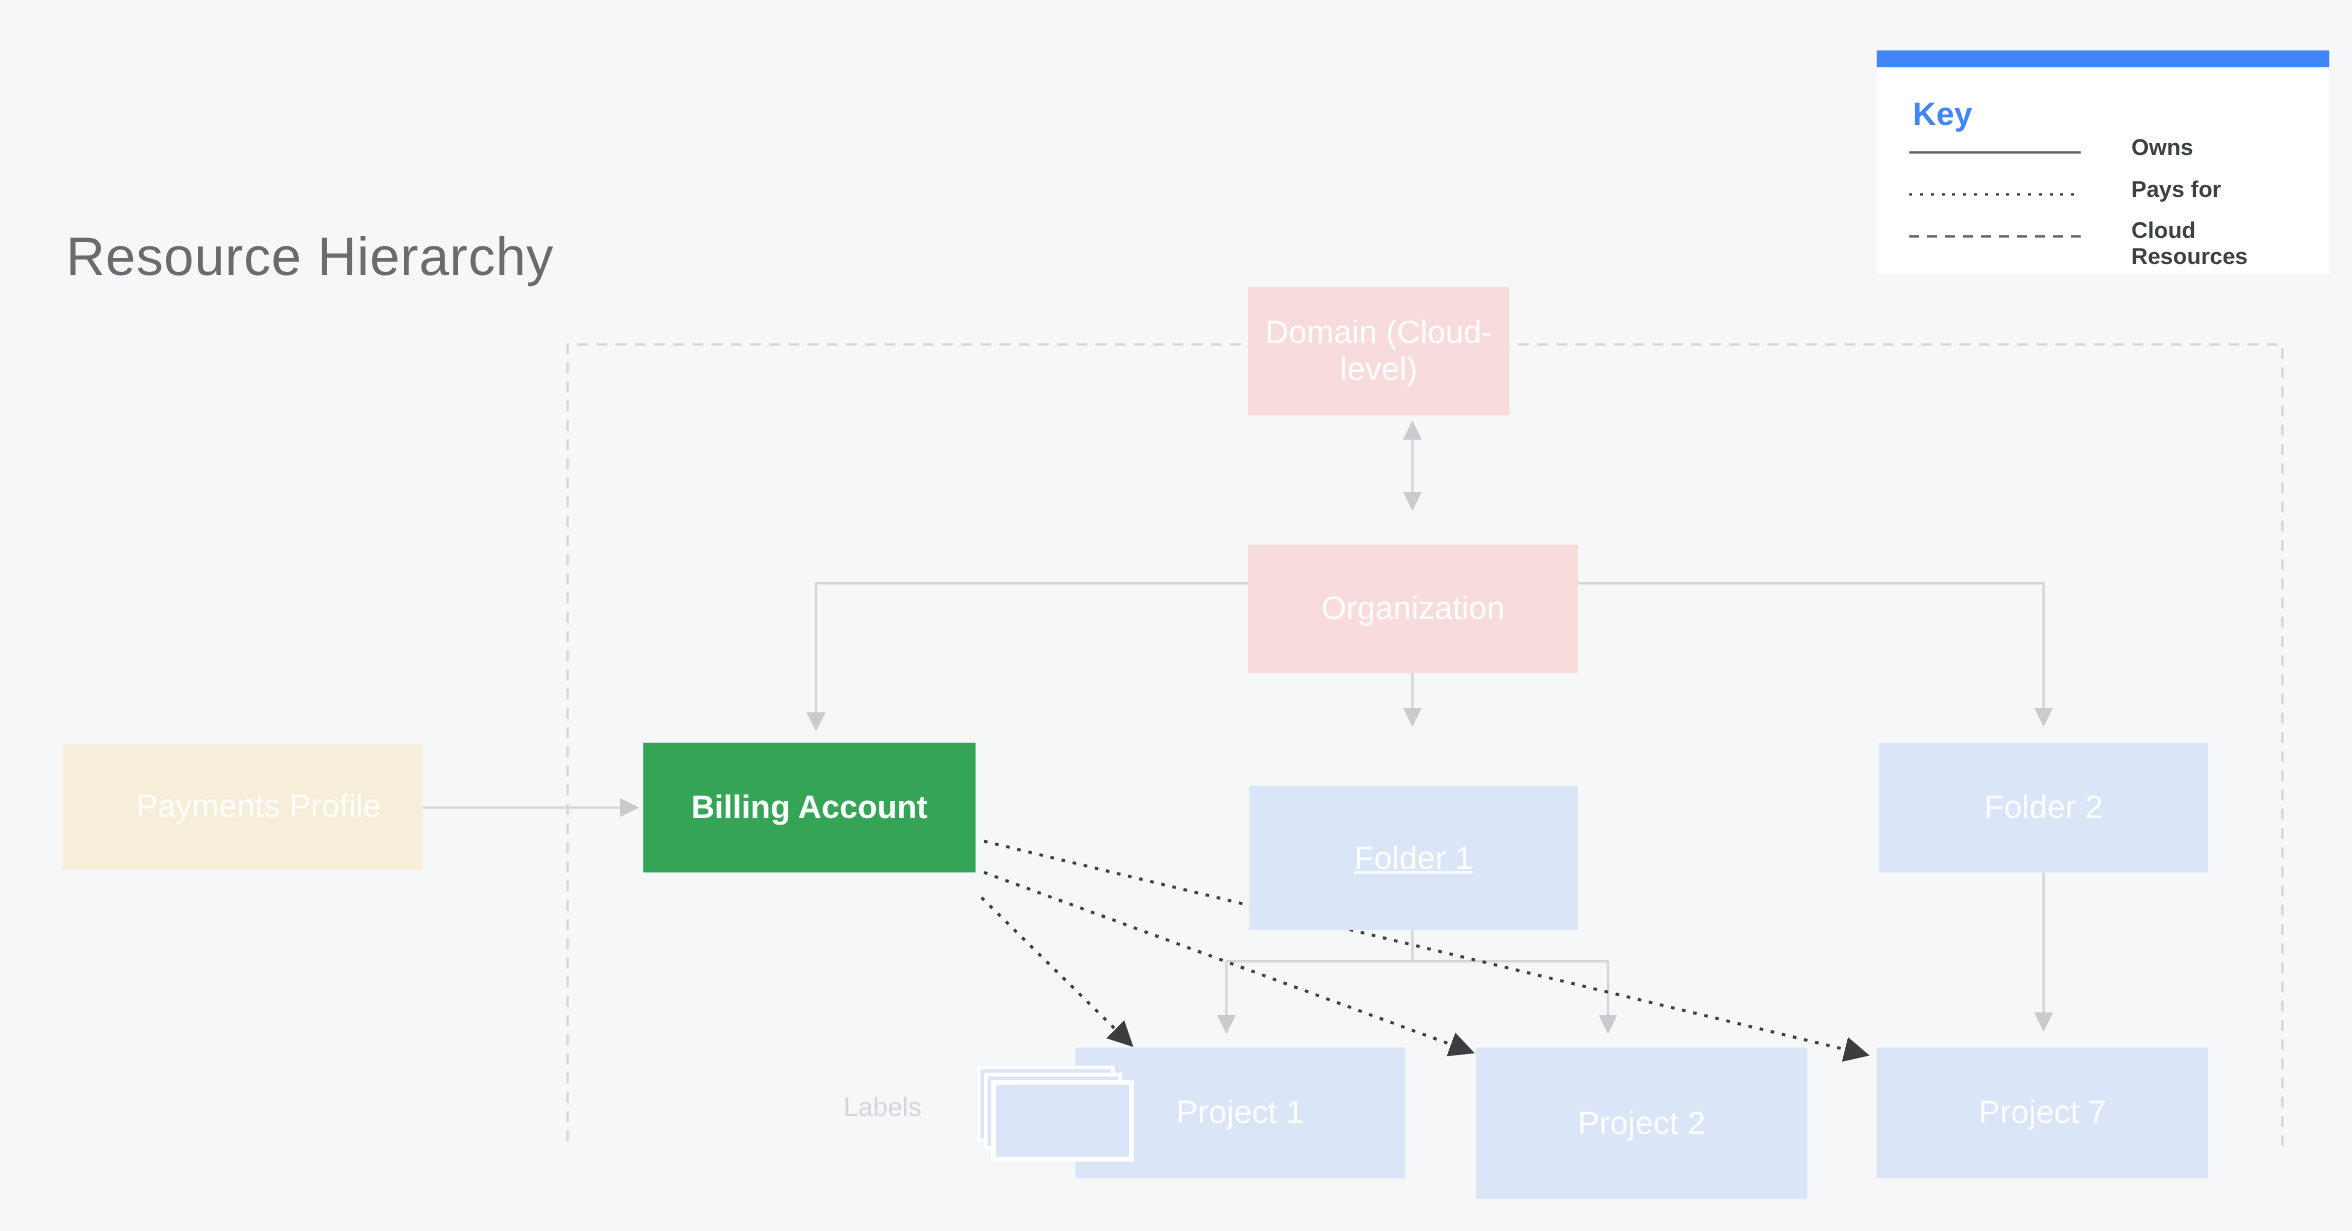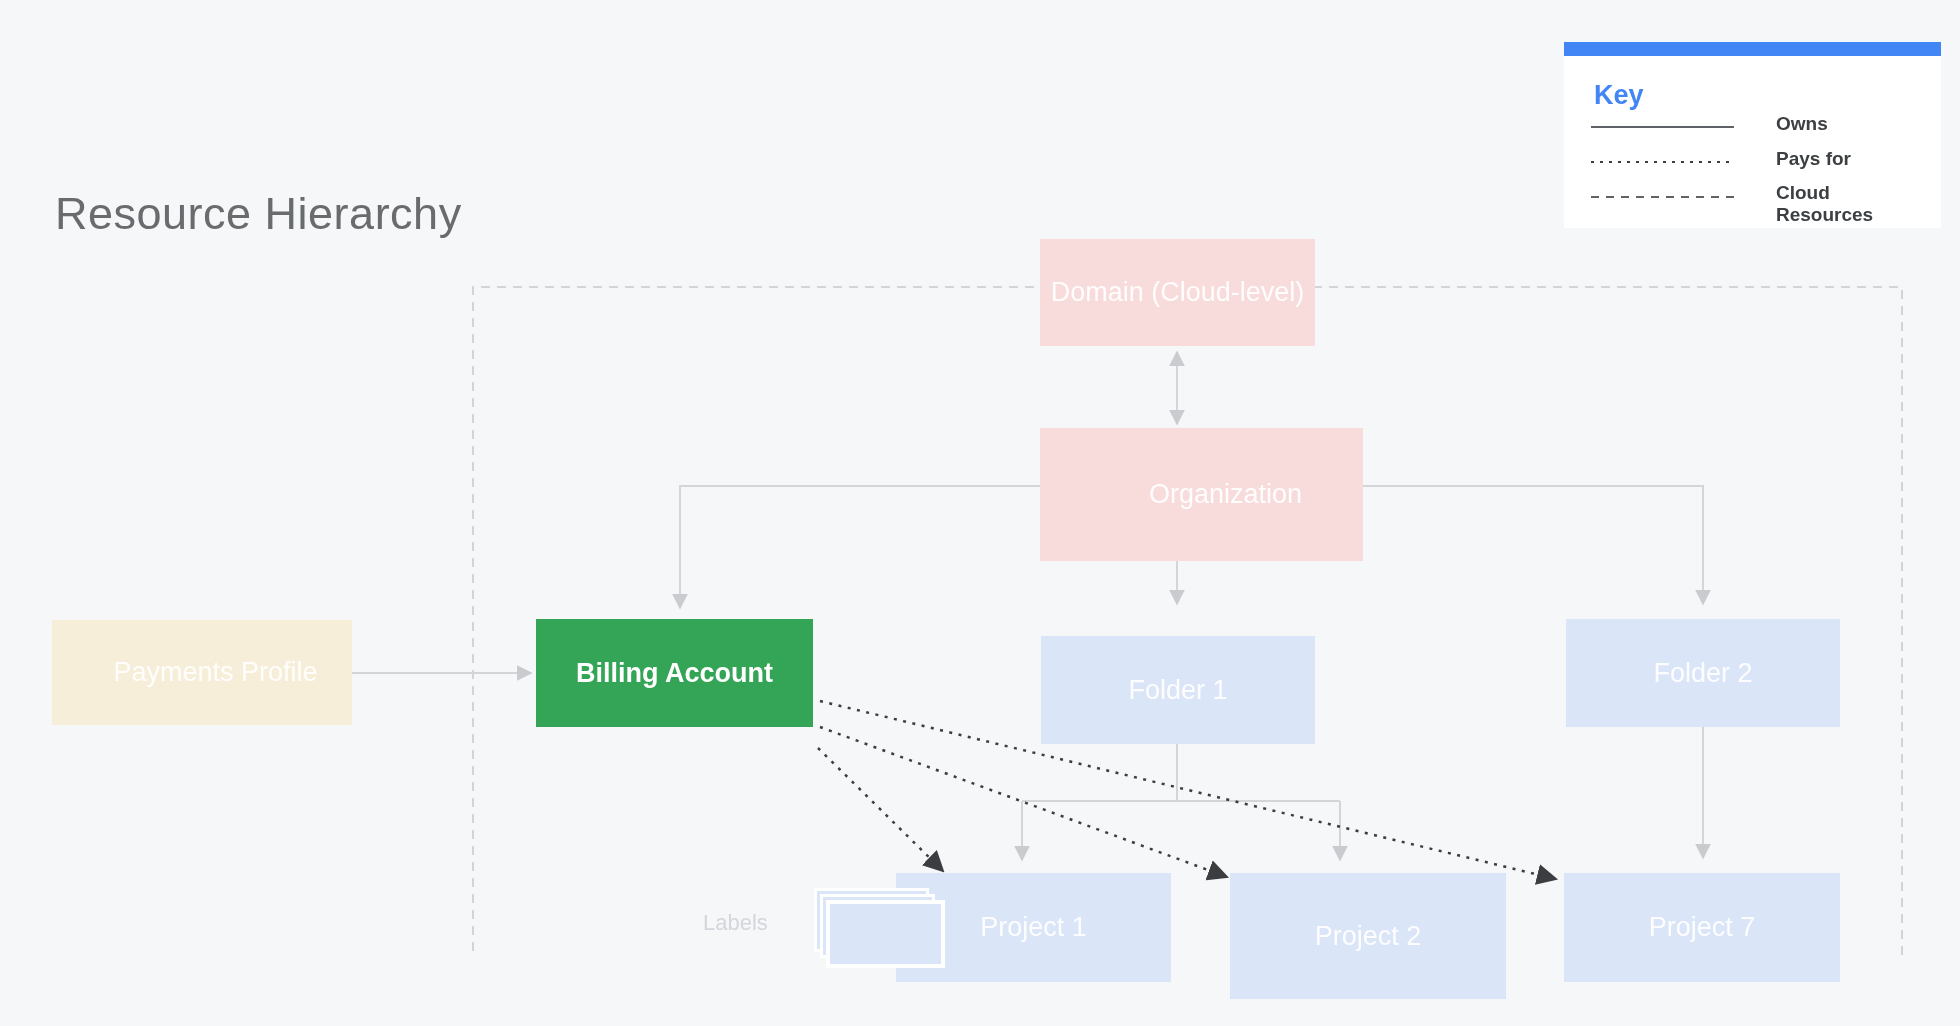--- a/index.html
+++ b/index.html
@@ -14,26 +14,26 @@
   .wires{position:absolute;left:0;top:0;z-index:1;}
   .wire-gray{stroke:var(--connector,#d3d5d8);stroke-width:2;fill:none;}
   .wire-dashed{stroke:var(--boundary,#d2d4d8);stroke-width:2;fill:none;stroke-dasharray:9 7;}
   .wire-dotted{stroke:var(--dotted,#3b3d40);stroke-width:2.5;fill:none;stroke-dasharray:3 6.5;}
   .head-gray{fill:var(--arrowhead,#c9cbce);}
   .head-black{fill:var(--dotted,#3b3d40);}
 
   
   .node{position:absolute;z-index:2;display:flex;align-items:center;justify-content:center;
         font-size:27px;color:rgba(255,255,255,.93);text-align:center;}
-  .n-domain   {left:1040px;top:239px;width:275px;height:107px;background:var(--pink,#f8dcdb);}
-  .n-org      {left:1040px;top:428px;width:275px;height:133px;background:var(--pink,#f8dcdb);padding-left:48px;}
+  .n-domain   {left:1040px;top:239px;width:218px;height:107px;background:var(--pink,#f8dcdb);}
+  .n-org      {left:1040px;top:454px;width:275px;height:107px;background:var(--pink,#f8dcdb);}
   .n-payments {left:52px;  top:620px;width:273px;height:105px;background:var(--cream,#f6eed8);padding-left:27px;}
   .n-billing  {left:536px; top:619px;width:277px;height:108px;background:var(--green,#34a556);
                font-weight:700;color:#ffffff;}
-  .n-folder1  {left:1041px;top:636px;width:274px;height:108px;background:var(--blue,#dbe5f8);}
+  .n-folder1  {left:1041px;top:655px;width:274px;height:120px;background:var(--blue,#dbe5f8);text-decoration:underline;}
   .n-folder2  {left:1566px;top:619px;width:274px;height:108px;background:var(--blue,#dbe5f8);}
   .n-project1 {left:896px; top:873px;width:275px;height:109px;background:var(--blue,#dbe5f8);}
   .n-project2 {left:1230px;top:873px;width:276px;height:126px;background:var(--blue,#dbe5f8);}
   .n-project3 {left:1564px;top:873px;width:276px;height:109px;background:var(--blue,#dbe5f8);}
 
   
   .labels-caption{position:absolute;left:703px;top:910px;z-index:2;font-size:22px;
                   color:var(--labels-caption-text,#d3d6db);}
   .cards-icon{position:absolute;left:814px;top:888px;width:132px;height:82px;z-index:3;}
   .cards-icon .card{position:absolute;width:109px;height:58px;background:var(--blue,#dbe5f8);

